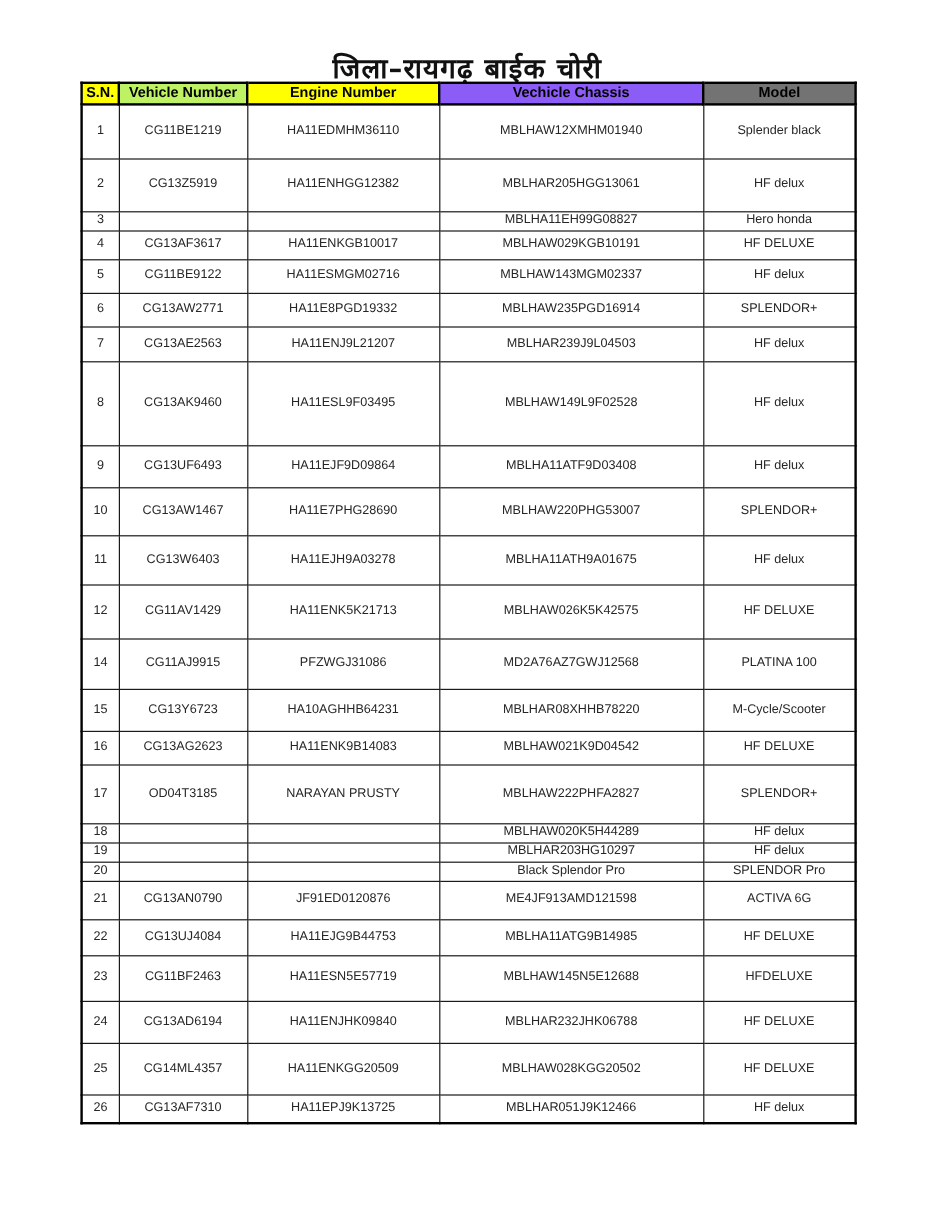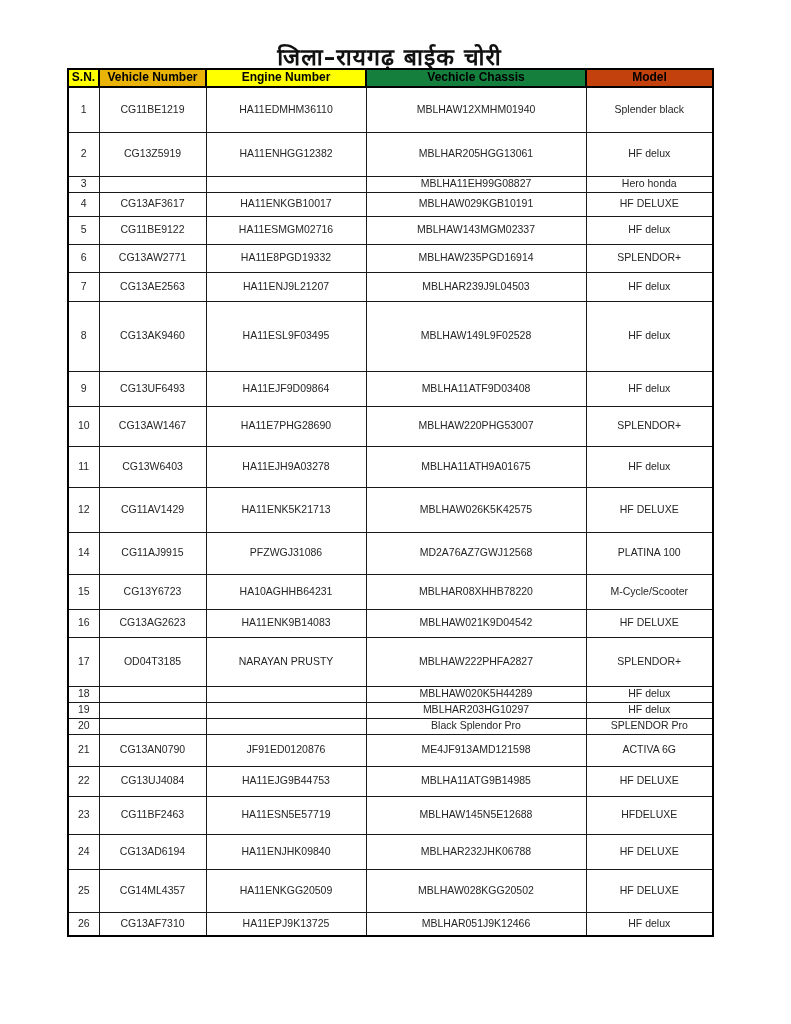--- a/index.html
+++ b/index.html
@@ -70,24 +70,24 @@
     <colgroup>
       <col style="width:31px">
       <col style="width:107px">
       <col style="width:160px">
       <col style="width:220px">
       <col style="width:127px">
     </colgroup>
     <thead>
       <tr>
           <th style="background: rgb(255, 255, 0);">S.N.</th>
-          <th style="background: #eab308;">Vehicle Number</th>
+          <th style="background: #bef264;">Vehicle Number</th>
           <th style="background: rgb(255, 255, 0);">Engine Number</th>
-          <th style="background: #15803d;">Vechicle Chassis</th>
-          <th style="background: #c2410c;">Model</th>
+          <th style="background: #8b5cf6;">Vechicle Chassis</th>
+          <th style="background: #737373;">Model</th>
         </tr>
     </thead>
     <tbody>
         <tr style="height: 45px;">
           <td>1</td>
           <td>CG11BE1219</td>
           <td>HA11EDMHM36110</td>
           <td>MBLHAW12XMHM01940</td>
           <td>Splender black</td>
         </tr>

